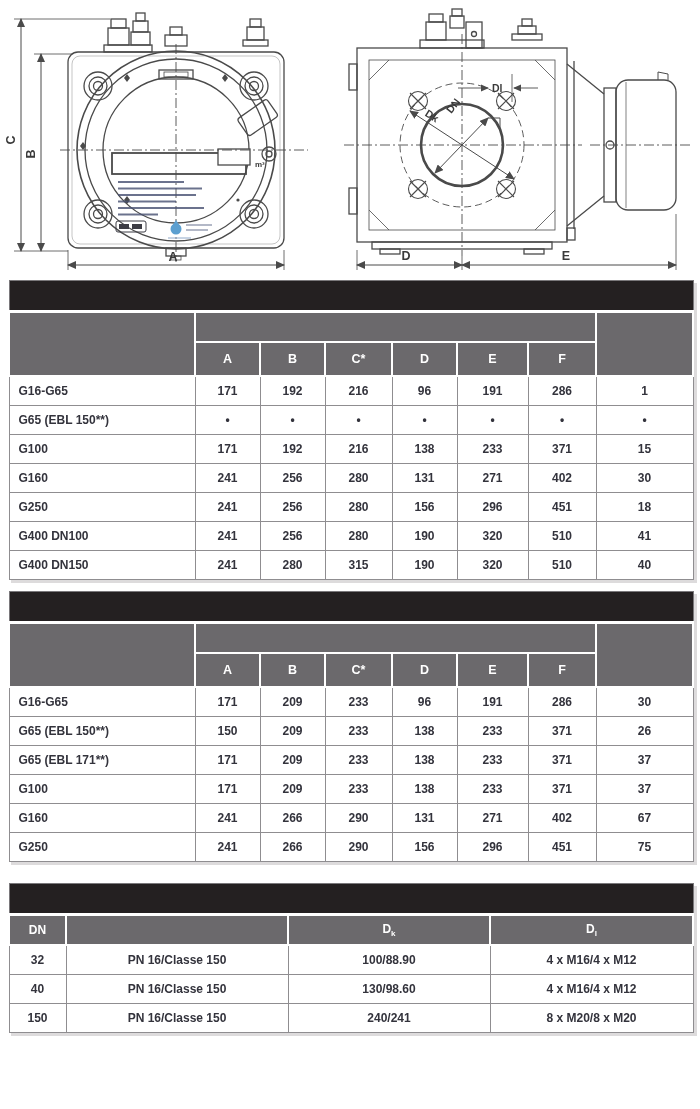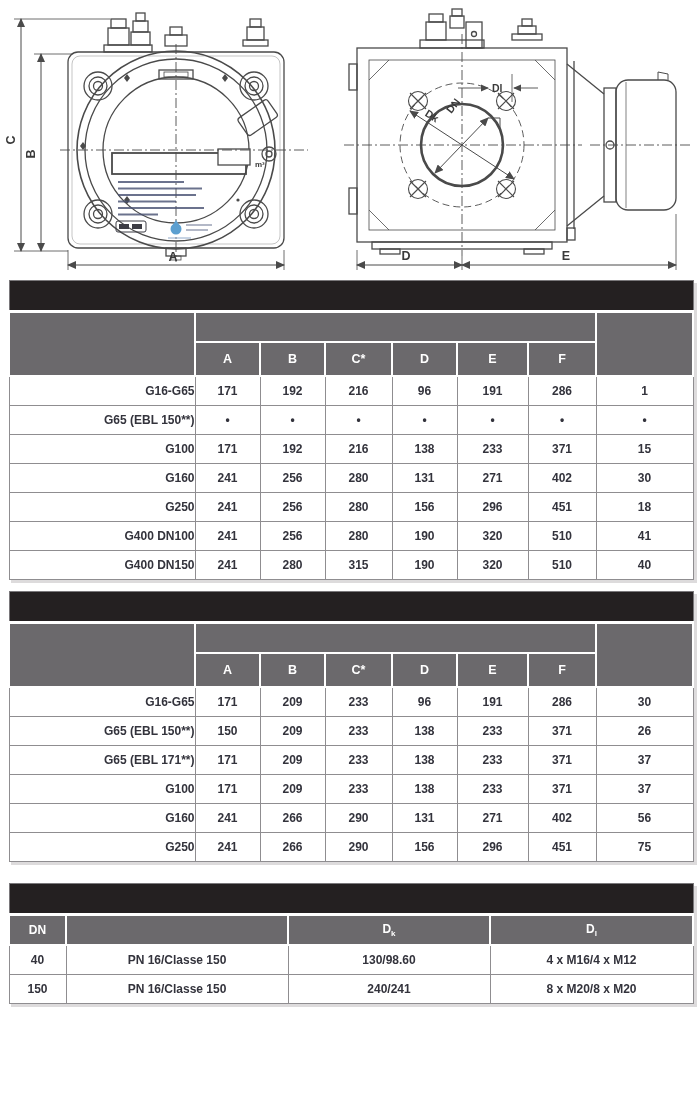--- a/index.html
+++ b/index.html
@@ -20,21 +20,21 @@
   tr.titlebar th { background:#242021; height:29px; border-bottom:3px solid #ffffff; }
   th.g { background:#6b696c; border:2px solid #ffffff; }
   tr.hdr1 th.merged { height:28px; }
   tr.hdr2 th { height:32px; color:#ffffff; font-size:12.5px; font-weight:bold; text-align:center; }
   tr.hdr3 th { height:28px; color:#ffffff; font-size:12px; font-weight:bold; text-align:center; }
   tr.hdr3 th sub { font-size:8px; }
   table.sheet tbody td {
     border:1px solid #8f8d90; height:28px; background:#ffffff;
     font-size:12px; font-weight:bold; color:#33333c; text-align:center;
   }
-  table.sheet tbody td.lbl { text-align:right; padding-left:9px;margin-left:39px; }
+  table.sheet tbody td.lbl { text-align:left; padding-left:9px;margin-left:39px; }
   #table1 { margin-top:4px; }
   #table2 { margin-top:11px; }
   #table3 { margin-top:21px; }
 </style>
 </head>
 <body>
 
 <div class="page">
 
   <div class="drawings">
@@ -448,21 +448,21 @@
         </tr>
 
         <tr>
           <td class="lbl">G160</td>
           <td>241</td>
           <td>266</td>
           <td>290</td>
           <td>131</td>
           <td>271</td>
           <td>402</td>
-          <td>56</td>
+          <td>67</td>
         </tr>
 
         <tr>
           <td class="lbl">G250</td>
           <td>241</td>
           <td>266</td>
           <td>290</td>
           <td>156</td>
           <td>296</td>
           <td>451</td>
@@ -484,20 +484,26 @@
         </tr>
       <tr class="hdr3">
         <th class="g">DN</th>
         <th class="g"></th>
         <th class="g"><span>D</span><sub>k</sub></th>
         <th class="g"><span>D</span><sub>l</sub></th>
       </tr>
     </thead>
     <tbody>
 
+        <tr>
+          <td>32</td>
+          <td>PN 16/Classe 150</td>
+          <td>100/88.90</td>
+          <td>4 x M16/4 x M12</td>
+        </tr>
 
         <tr>
           <td>40</td>
           <td>PN 16/Classe 150</td>
           <td>130/98.60</td>
           <td>4 x M16/4 x M12</td>
         </tr>
 
 
 

